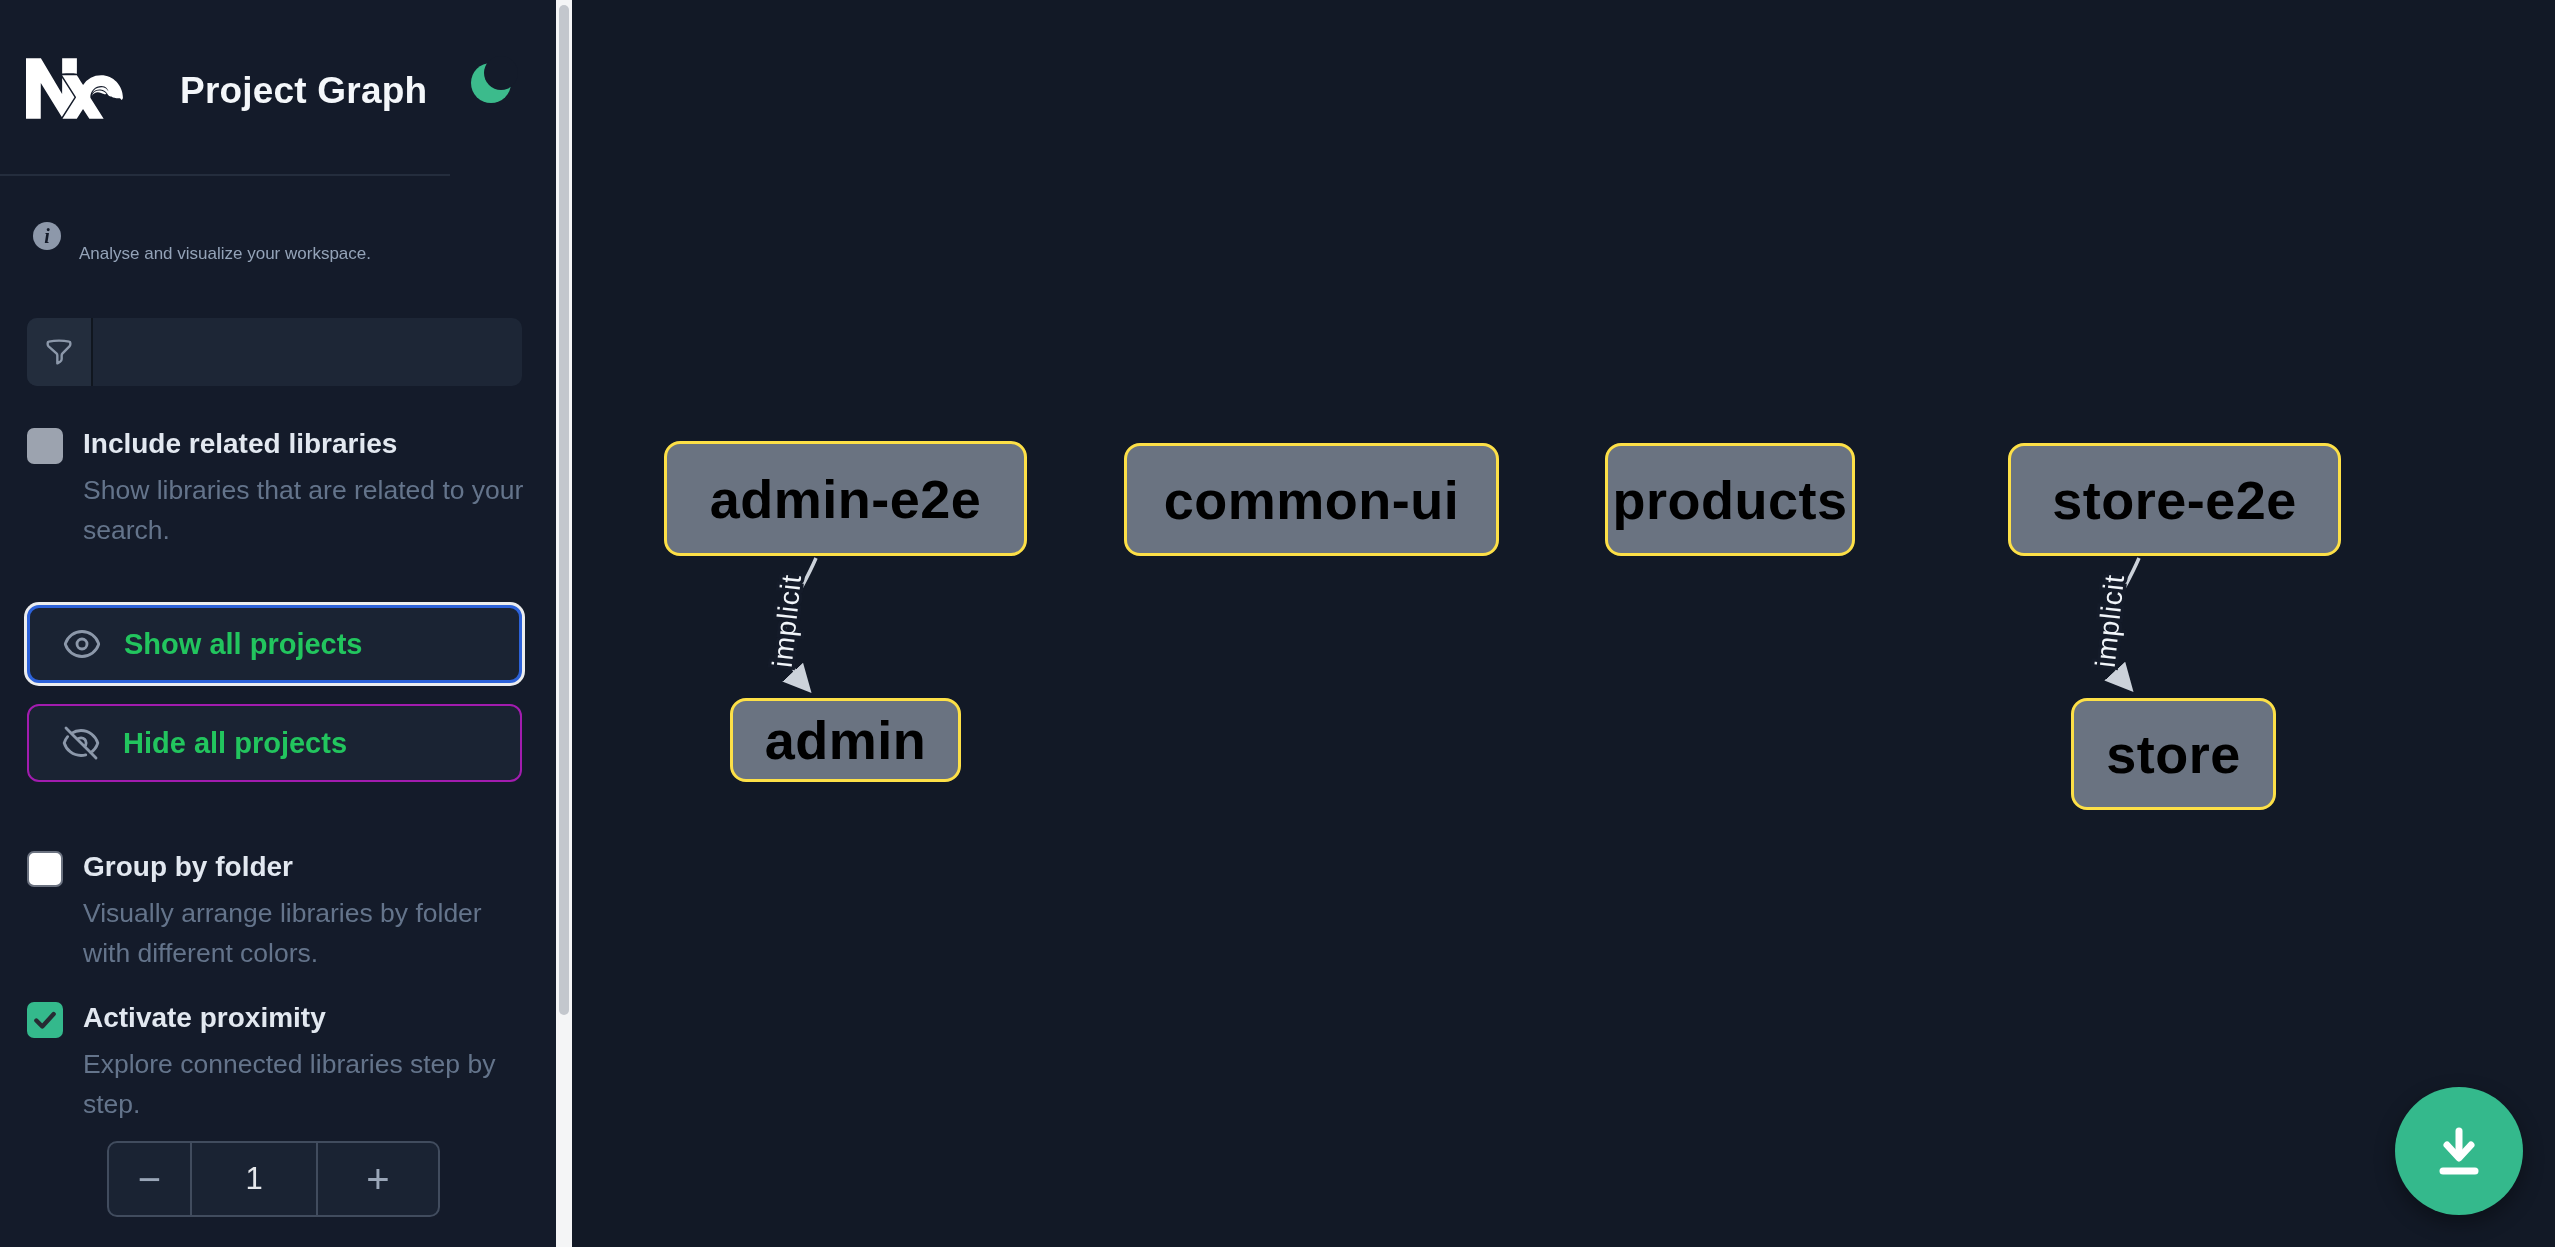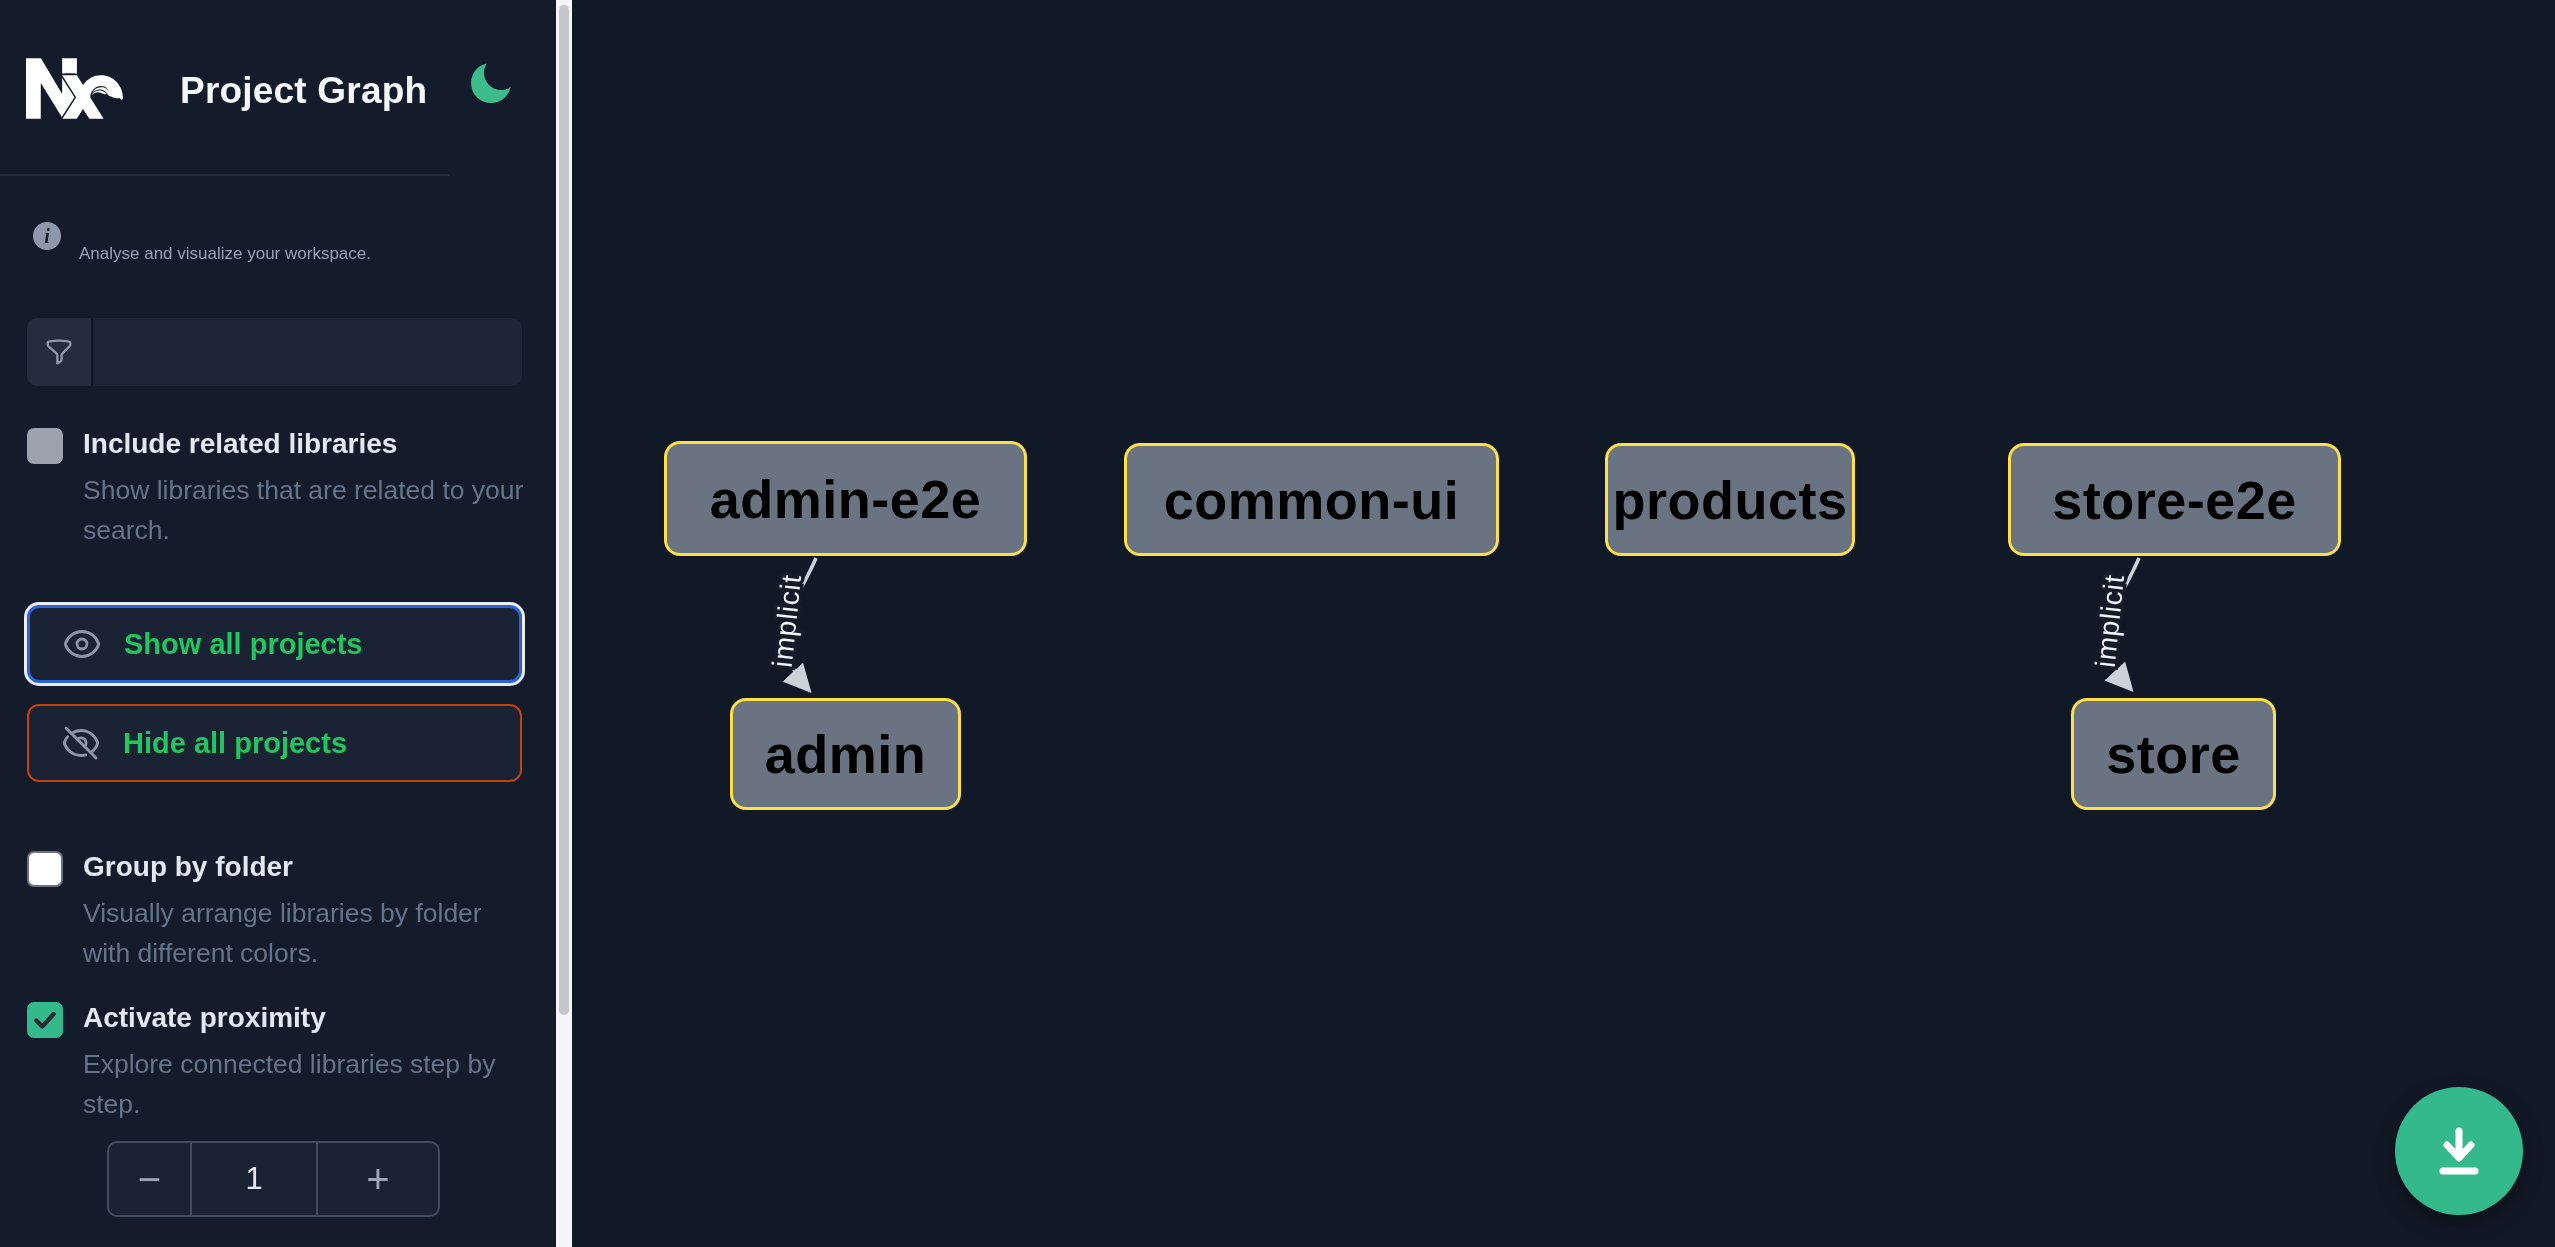--- a/index.html
+++ b/index.html
@@ -60,21 +60,21 @@
   .opt .cbx { position:absolute; left:0; top:2px; width:36px; height:36px; border-radius:7px;
     cursor:pointer; }
   .cbx.muted { background:#9ca3af; }
   .cbx.white { background:#ffffff; border:2px solid #6b7280; }
   .cbx.green { background:#34b98c; display:flex; align-items:center; justify-content:center; }
   .opt .opt-text { margin-left:56px; }
   .opt-label { color:#e2e8f0; font-size:28px; font-weight:700; line-height:36px; cursor:pointer; }
   .opt-desc { color:#64748b; font-size:26.5px; line-height:40px; margin-top:8px; max-width:452px; }
 
   .side-btn { position:absolute; left:27px; width:495px; height:78px; border-radius:12px;
-    background:#1a2333; border:2px solid #c2410c; display:flex; align-items:center;
+    background:#1a2333; border:2px solid #a21caf; display:flex; align-items:center;
     gap:22px; padding-left:32px; cursor:pointer; }
   .side-btn span { color:#22c55e; font-size:29px; font-weight:700; }
   .side-btn.focused { border:3px solid #2d62d9; box-shadow:0 0 0 3px rgba(255,255,255,.92); }
 
   .stepper { position:absolute; left:107px; top:1141px; width:333px; height:76px;
     border:2px solid #414c5e; border-radius:10px; display:flex; background:#1a2333; }
   .stepper > * { display:flex; align-items:center; justify-content:center; }
   .step-btn { background:transparent; border:none; color:#9aa6b8; font-size:40px;
     cursor:pointer; font-family:"Liberation Sans", sans-serif; }
   .step-btn.minus { width:83px; border-right:2px solid #414c5e; }
@@ -104,21 +104,21 @@
         <text class="edge-label" x="789" y="621" transform="rotate(-84 789 621)">implicit</text>
         <path d="M 2139 558 C 2123 596, 2102 616, 2109 648 C 2112 664, 2121 678, 2130 688" fill="none" stroke="#ccd2da" stroke-width="3.5" marker-end="url(#arrow)"></path>
         <text class="edge-label" x="2112" y="621" transform="rotate(-84 2112 621)">implicit</text>
       </g>
   </svg>
   <div id="node-layer" style="position:absolute;inset:0;">
       <div class="gnode" style="left: 664px; top: 441px; width: 363px; height: 115px;">admin-e2e</div>
       <div class="gnode" style="left: 1124px; top: 443px; width: 375px; height: 113px;">common-ui</div>
       <div class="gnode" style="left: 1605px; top: 443px; width: 250px; height: 113px;">products</div>
       <div class="gnode" style="left: 2008px; top: 443px; width: 333px; height: 113px;">store-e2e</div>
-      <div class="gnode" style="left: 730px; top: 698px; width: 231px; height: 112px;">admin</div>
+      <div class="gnode" style="left: 730px; top: 698px; width: 231px; height: 84px;">admin</div>
       <div class="gnode" style="left: 2071px; top: 698px; width: 205px; height: 112px;">store</div>
     </div>
 
   <button class="fab" title="">
     <svg width="60" height="60" viewBox="0 0 60 60">
       <g stroke="#ffffff" stroke-width="7" stroke-linecap="round" stroke-linejoin="round" fill="none">
         <path d="M30 10 V34"></path>
         <path d="M18 24 L30 37 L42 24"></path>
         <path d="M14 50 H46"></path>
       </g>

